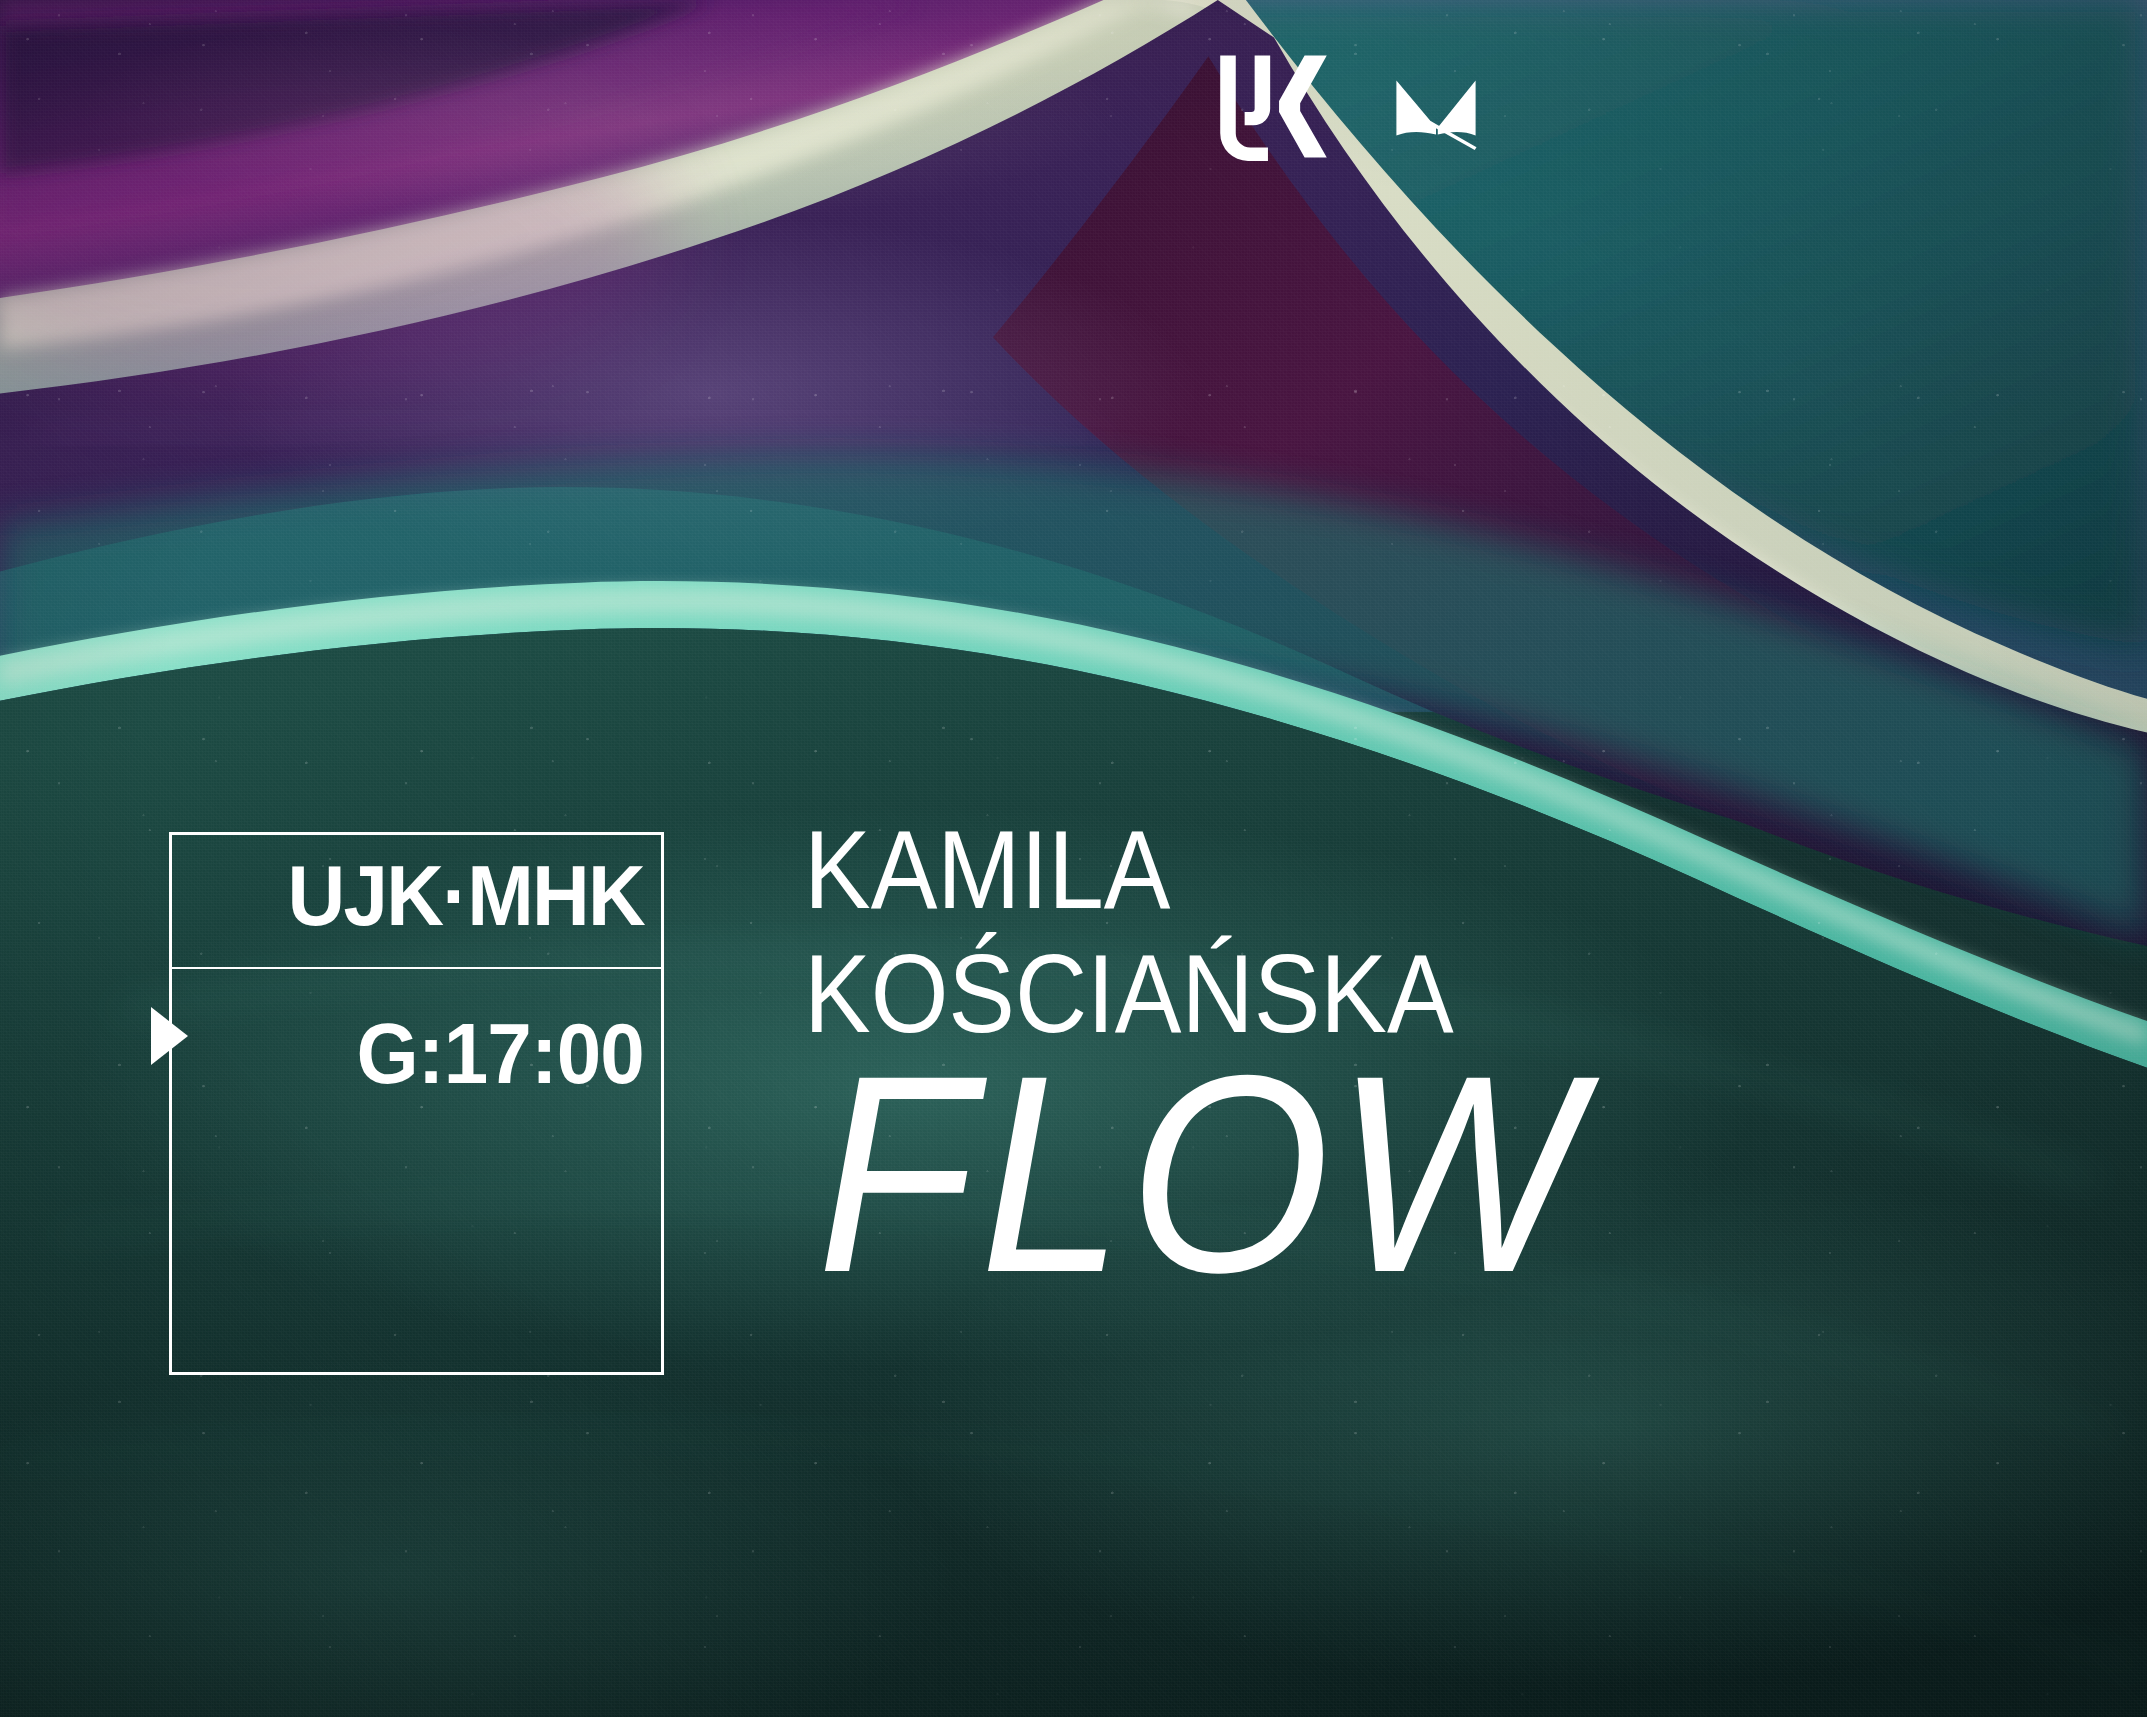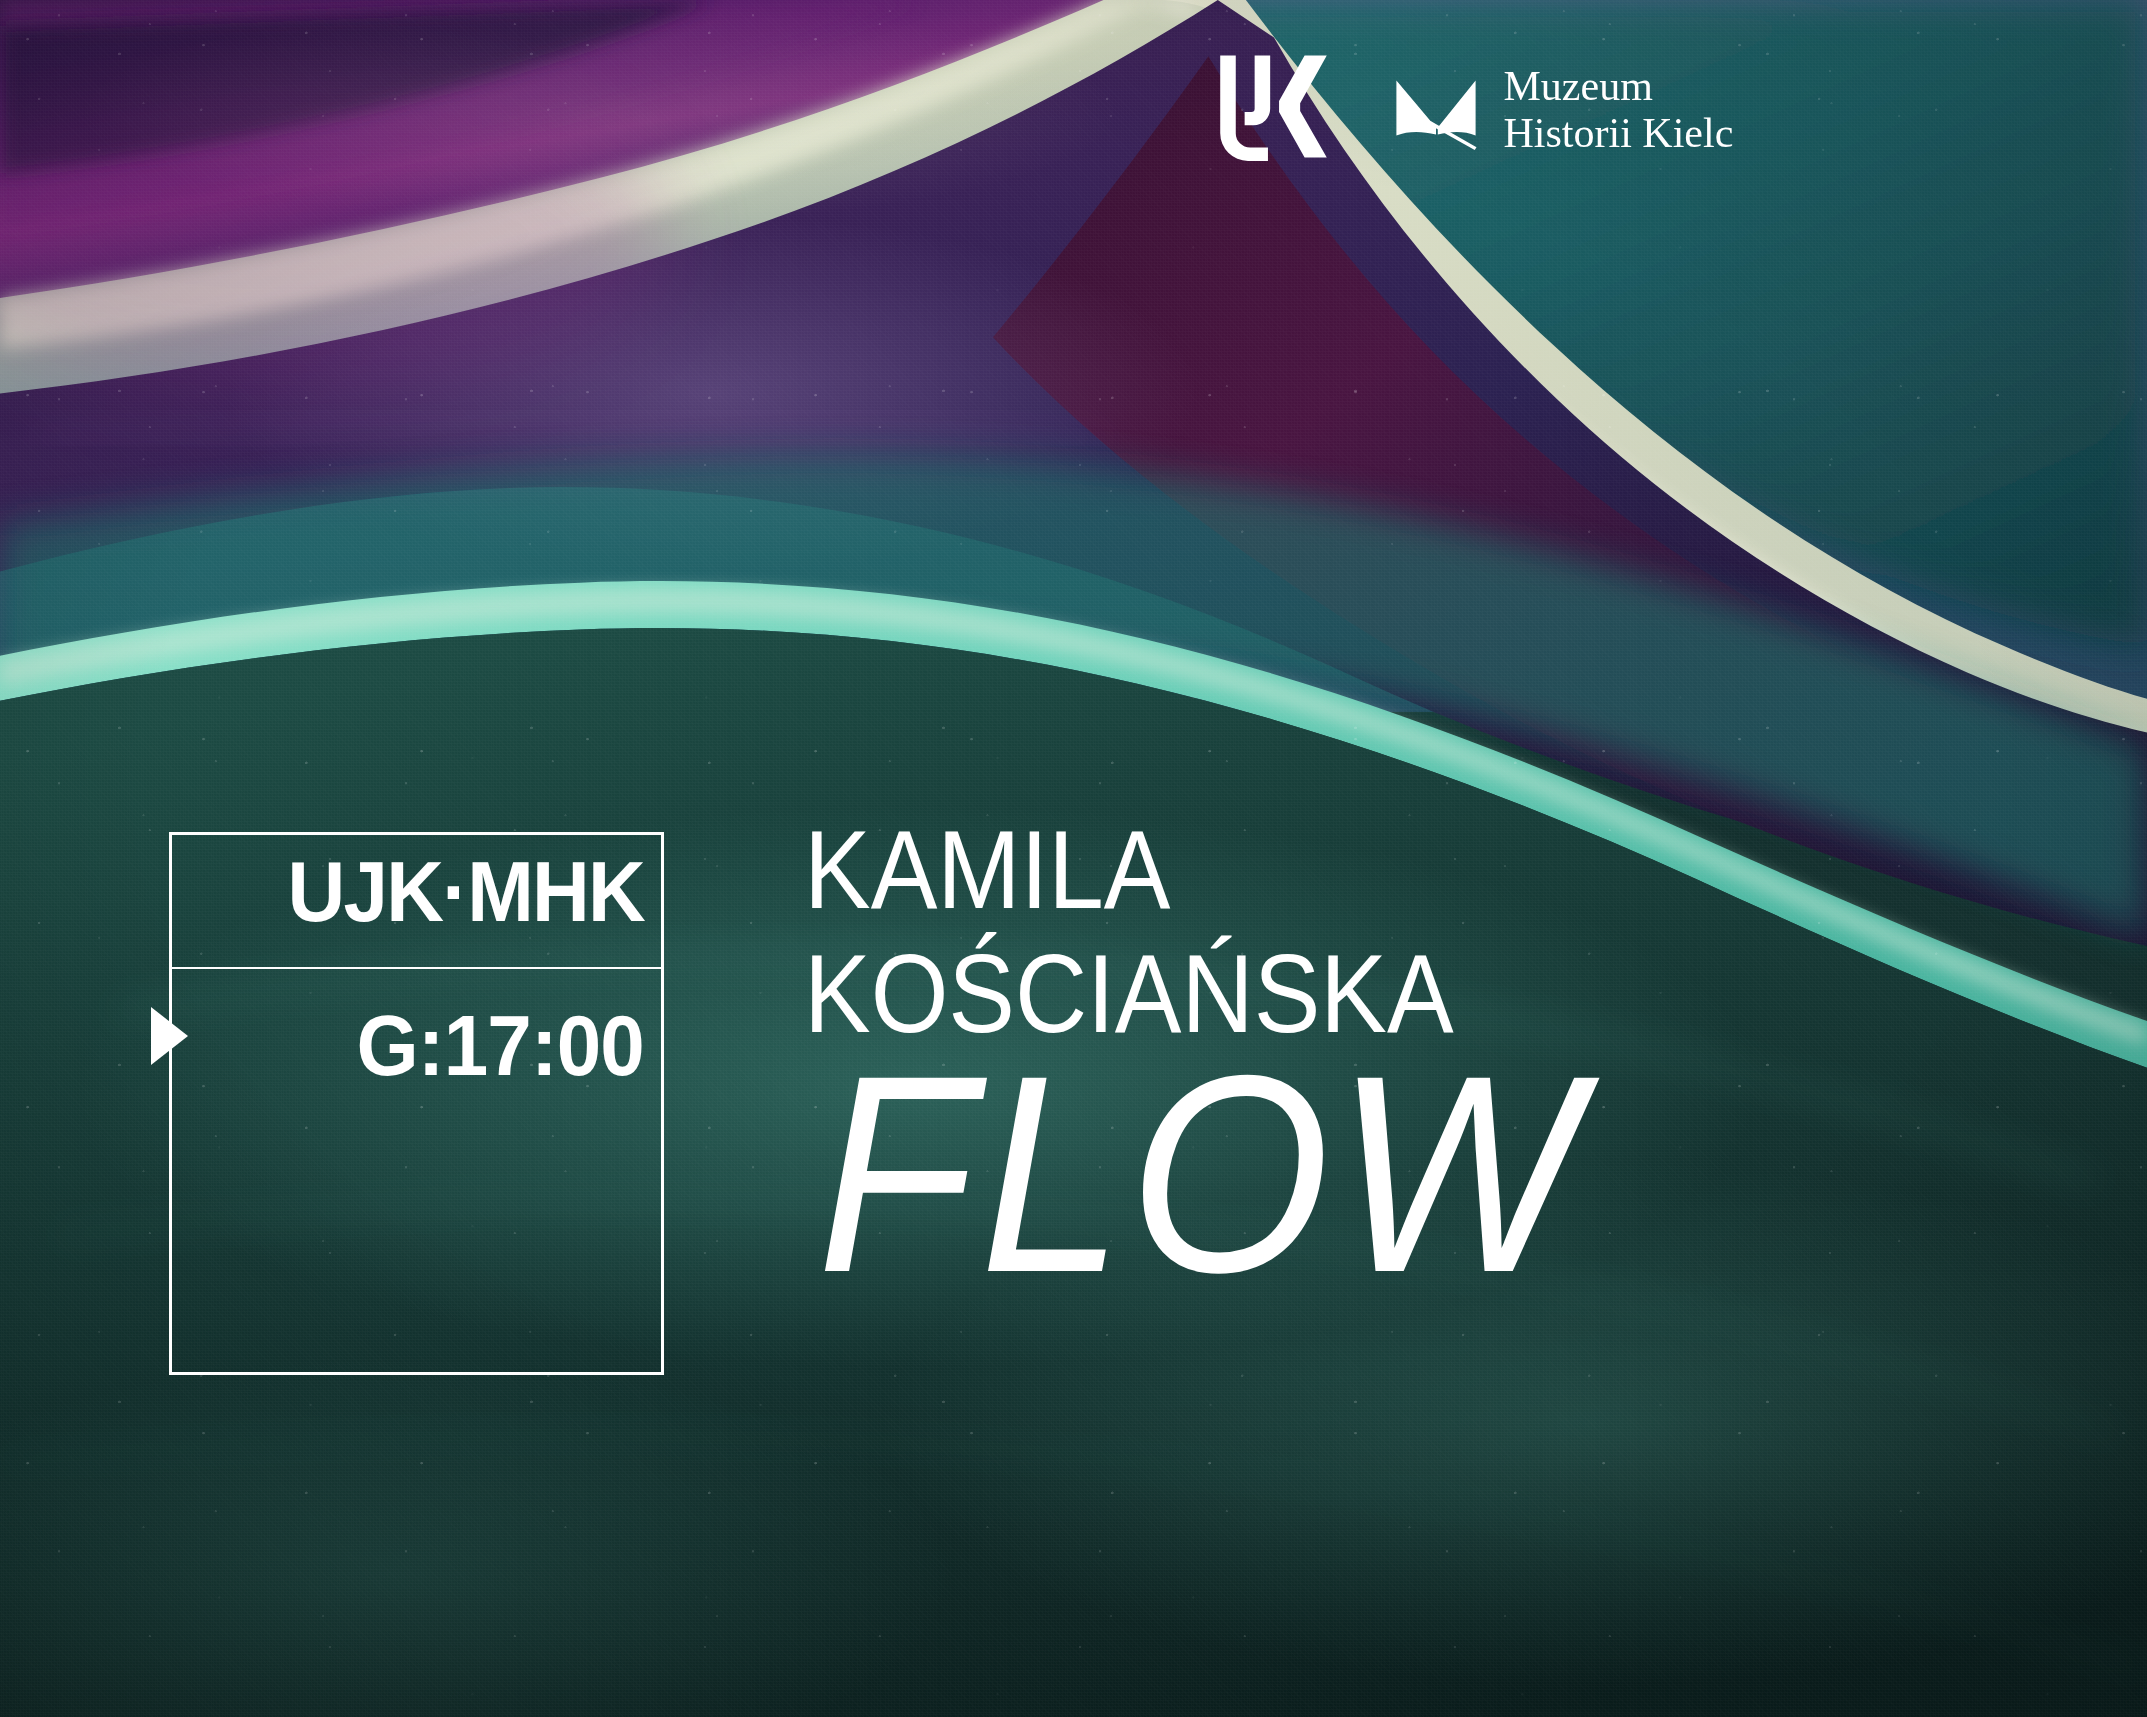--- a/index.html
+++ b/index.html
@@ -85,21 +85,21 @@
   
   .datebox{
     position:absolute;left:169px;top:832px;
     width:495px;height:543px;
     border:3.7px solid #ffffff;
   }
   .datebox .row{
     height:25%;
     display:flex;align-items:center;
     border-bottom:2.8px solid #ffffff;
-    padding:0 17px 16px 19px;
+    padding:0 17px 8px 19px;
     position:relative;
   }
   .datebox .row:last-child{border-bottom:none;align-items:flex-end;}
   .datebox .txt{
     color:#ffffff;
     font-weight:bold;
     font-size:86px;
     line-height:1;
     letter-spacing:-0.9px;
     width:100%;
@@ -328,24 +328,20 @@
 
         <path fill="#ffffff" d="
           M6,14 L50,66 L50,74 C34,70 19,70 6,75 Z"></path>
 
         <path fill="#ffffff" d="
           M94,14 L94,75 C82,70 67,70 52,74 L52,66 Z"></path>
 
         <path fill="#ffffff" d="M6,14 L94,86 L92,89 L5,18 Z" opacity="0"></path>
         <path fill="#ffffff" d="M44,59 L95,88 L93,91 L41,62 Z"></path>
       </svg>
-      <div class="mhk-text">
-        <div>Muzeum</div>
-        <div>Historii Kielc</div>
-      </div>
     </div>
   </div>
 
   <div class="datebox">
     <div class="row row-head">
       <span class="txt">UJK·MHK</span>
     </div>
     <div class="row">
       <span class="play-marker"></span>
       <span class="txt">G:17:00</span>

